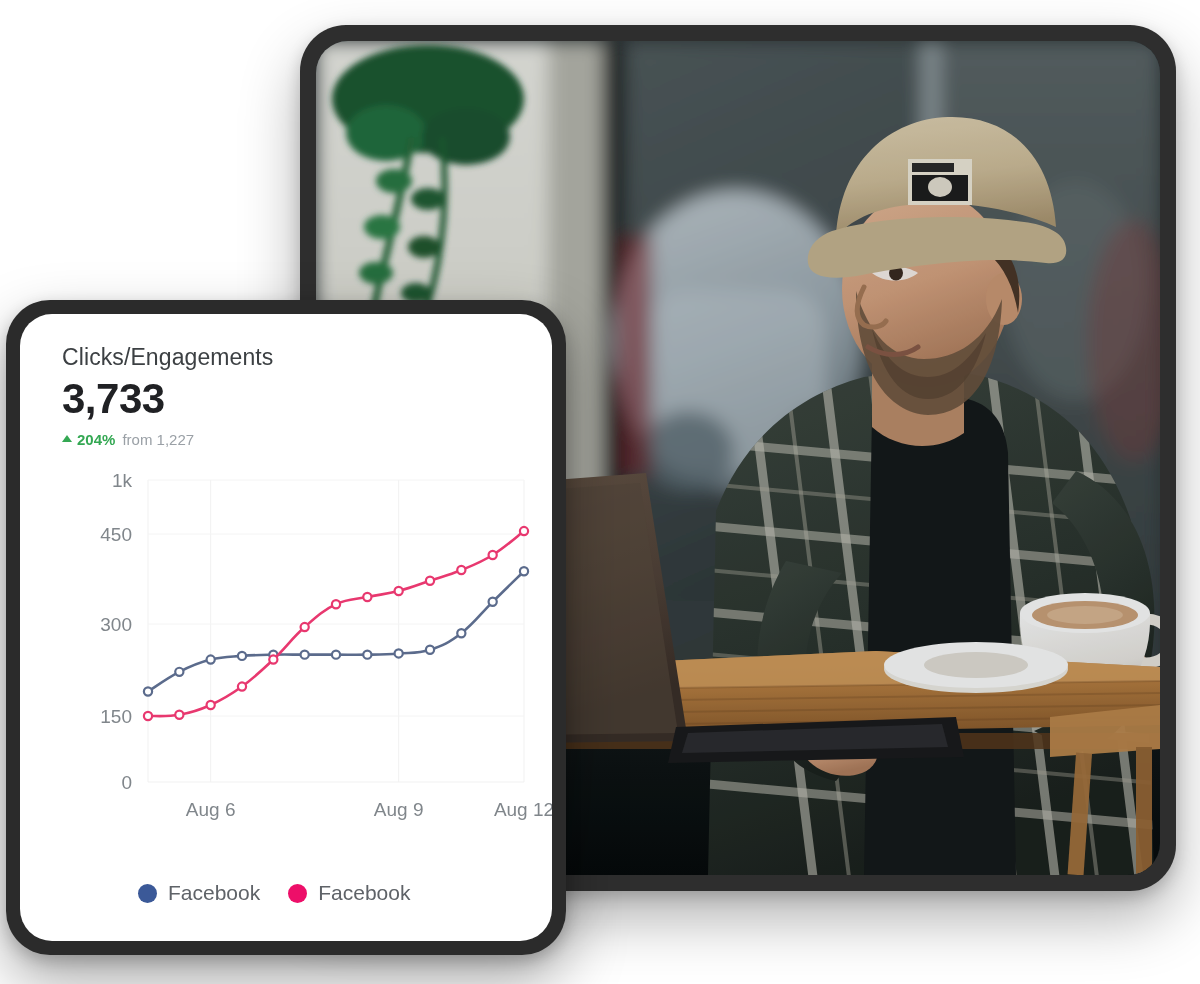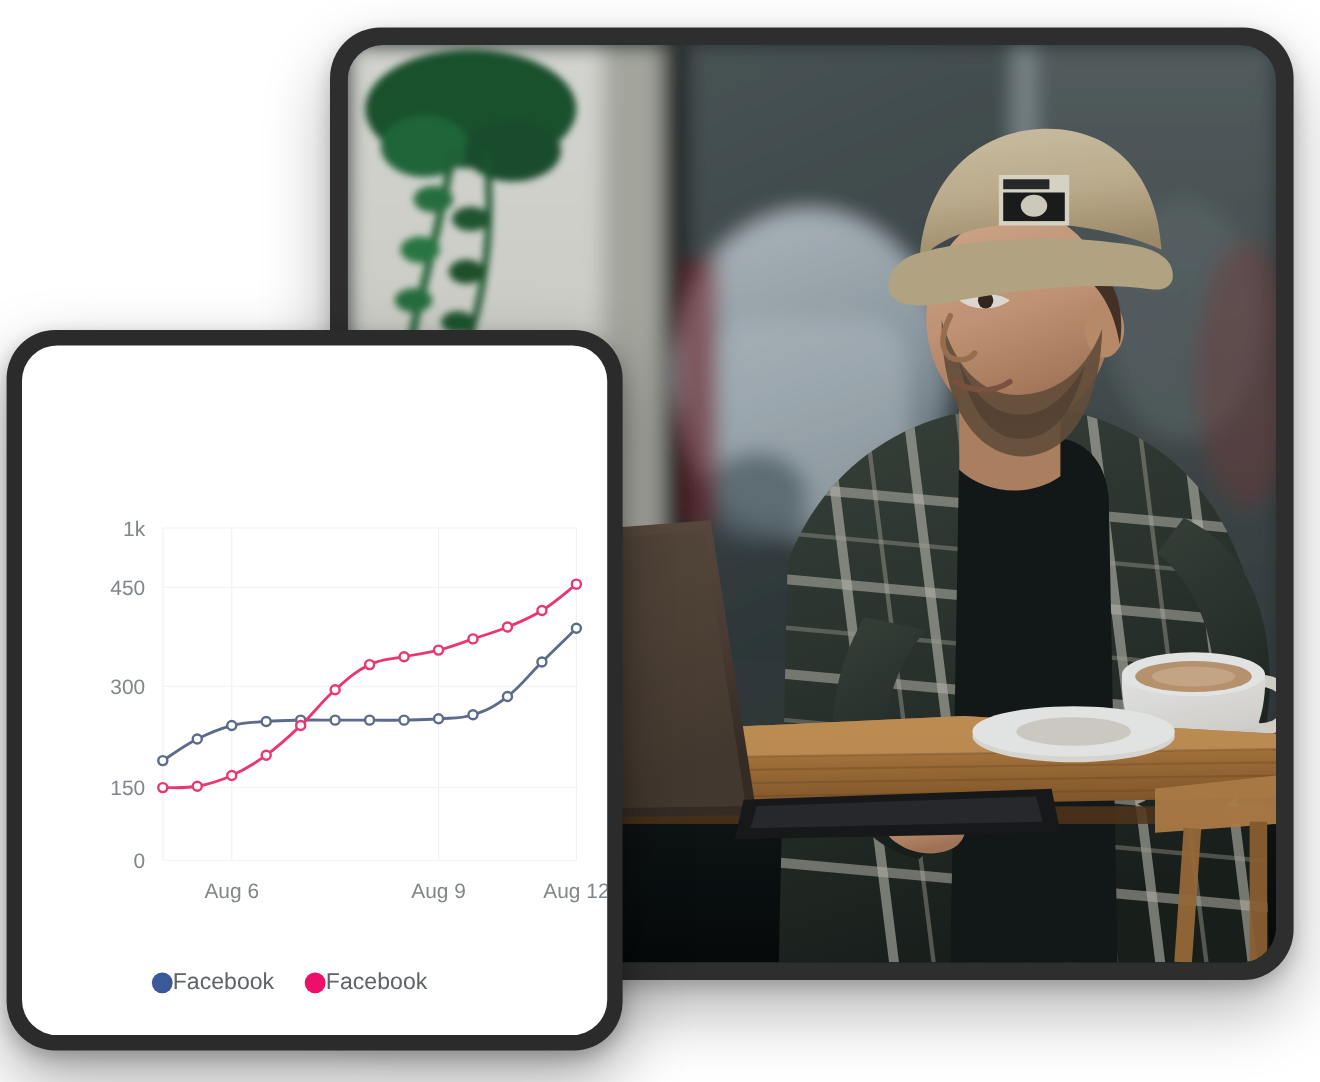--- a/index.html
+++ b/index.html
@@ -85,21 +85,21 @@
   }
   .delta-pct { color: #34a853; font-weight: 700; margin-right: 5px; }
 
   .chart-wrap { position: absolute; left: 0; top: 150px; width: 100%; height: 400px; }
   #chart-svg { display: block; }
 
   .legend {
     position: absolute; left: 118px; bottom: 36px;
     display: flex; align-items: center; gap: 28px;
   }
-  .legend-item { display: flex; align-items: center; cursor: pointer; }
+  .legend-item { display: flex; align-items: center; gap: 11px; cursor: pointer; }
   .legend-dot { width: 19px; height: 19px; border-radius: 50%; flex: none; }
   .legend-label { font-size: 21px; color: #5f6368; font-weight: 400; }
 
   .yt { font-size: 19px; fill: #80868b; font-family: "Liberation Sans", sans-serif; text-anchor: end; }
   .xt { font-size: 19px; fill: #80868b; font-family: "Liberation Sans", sans-serif; text-anchor: middle; }
 </style>
 </head>
 <body>
 
 <div id="stage">
@@ -420,20 +420,29 @@
 
         <rect width="844" height="834" fill="none"></rect>
         <rect width="844" height="834" fill="#0a1014" opacity="0.12"></rect>
       </svg>
     </div>
   </div>
 
   <div id="phone">
     <div id="card">
 
+      <div class="card-head">
+        <div class="metric-title">Clicks/Engagements</div>
+        <div class="metric-value">3,733</div>
+        <div class="metric-delta">
+          <span class="delta-arrow"></span>
+          <span class="delta-pct">204%</span>
+          <span>from 1,227</span>
+        </div>
+      </div>
 
       <div class="chart-wrap">
         <svg id="chart-svg" width="532" height="380" viewBox="0 0 532 380" xmlns="http://www.w3.org/2000/svg">
           <g id="grid-layer">
               <line x1="128" y1="16" x2="128" y2="318" stroke="#f1f1f1" stroke-width="1"></line>
               <line x1="190.66666666666666" y1="16" x2="190.66666666666666" y2="318" stroke="#f1f1f1" stroke-width="1"></line>
               <line x1="378.66666666666663" y1="16" x2="378.66666666666663" y2="318" stroke="#f1f1f1" stroke-width="1"></line>
               <line x1="504" y1="16" x2="504" y2="318" stroke="#f1f1f1" stroke-width="1"></line>
               <line x1="128" y1="16" x2="504" y2="16" stroke="#f4f4f4" stroke-width="1"></line>
               <line x1="128" y1="70" x2="504" y2="70" stroke="#f4f4f4" stroke-width="1"></line>

